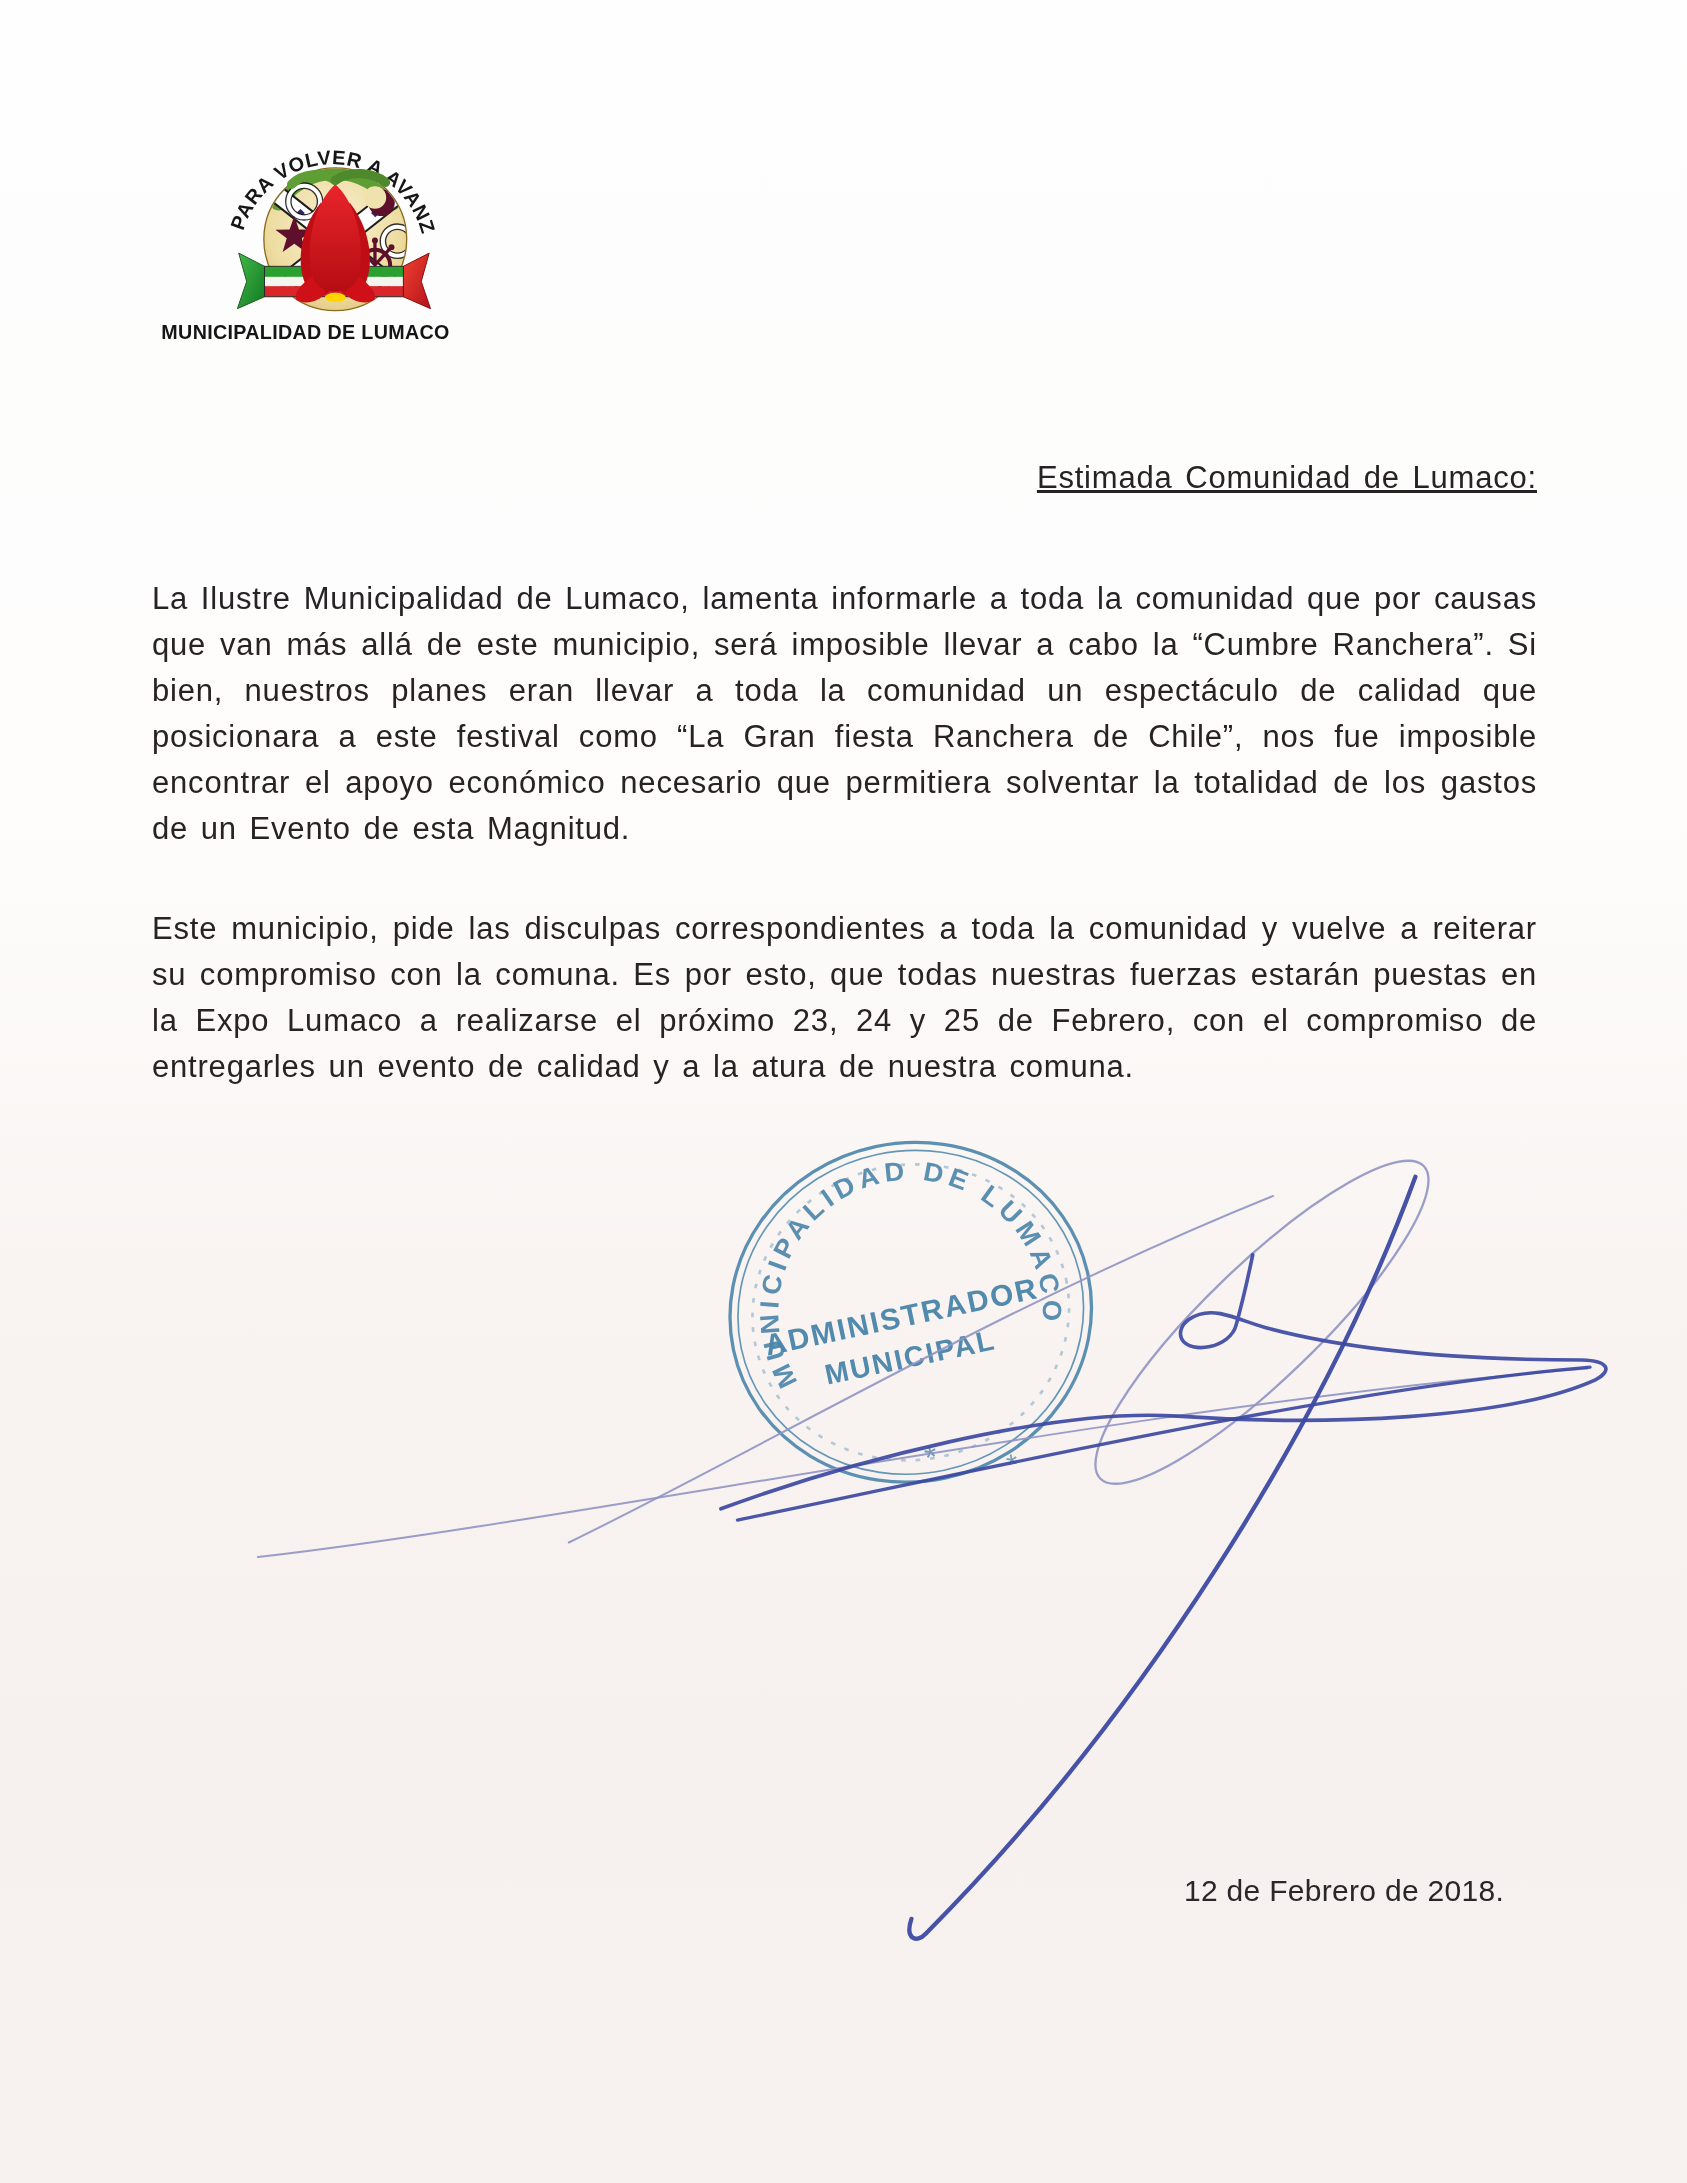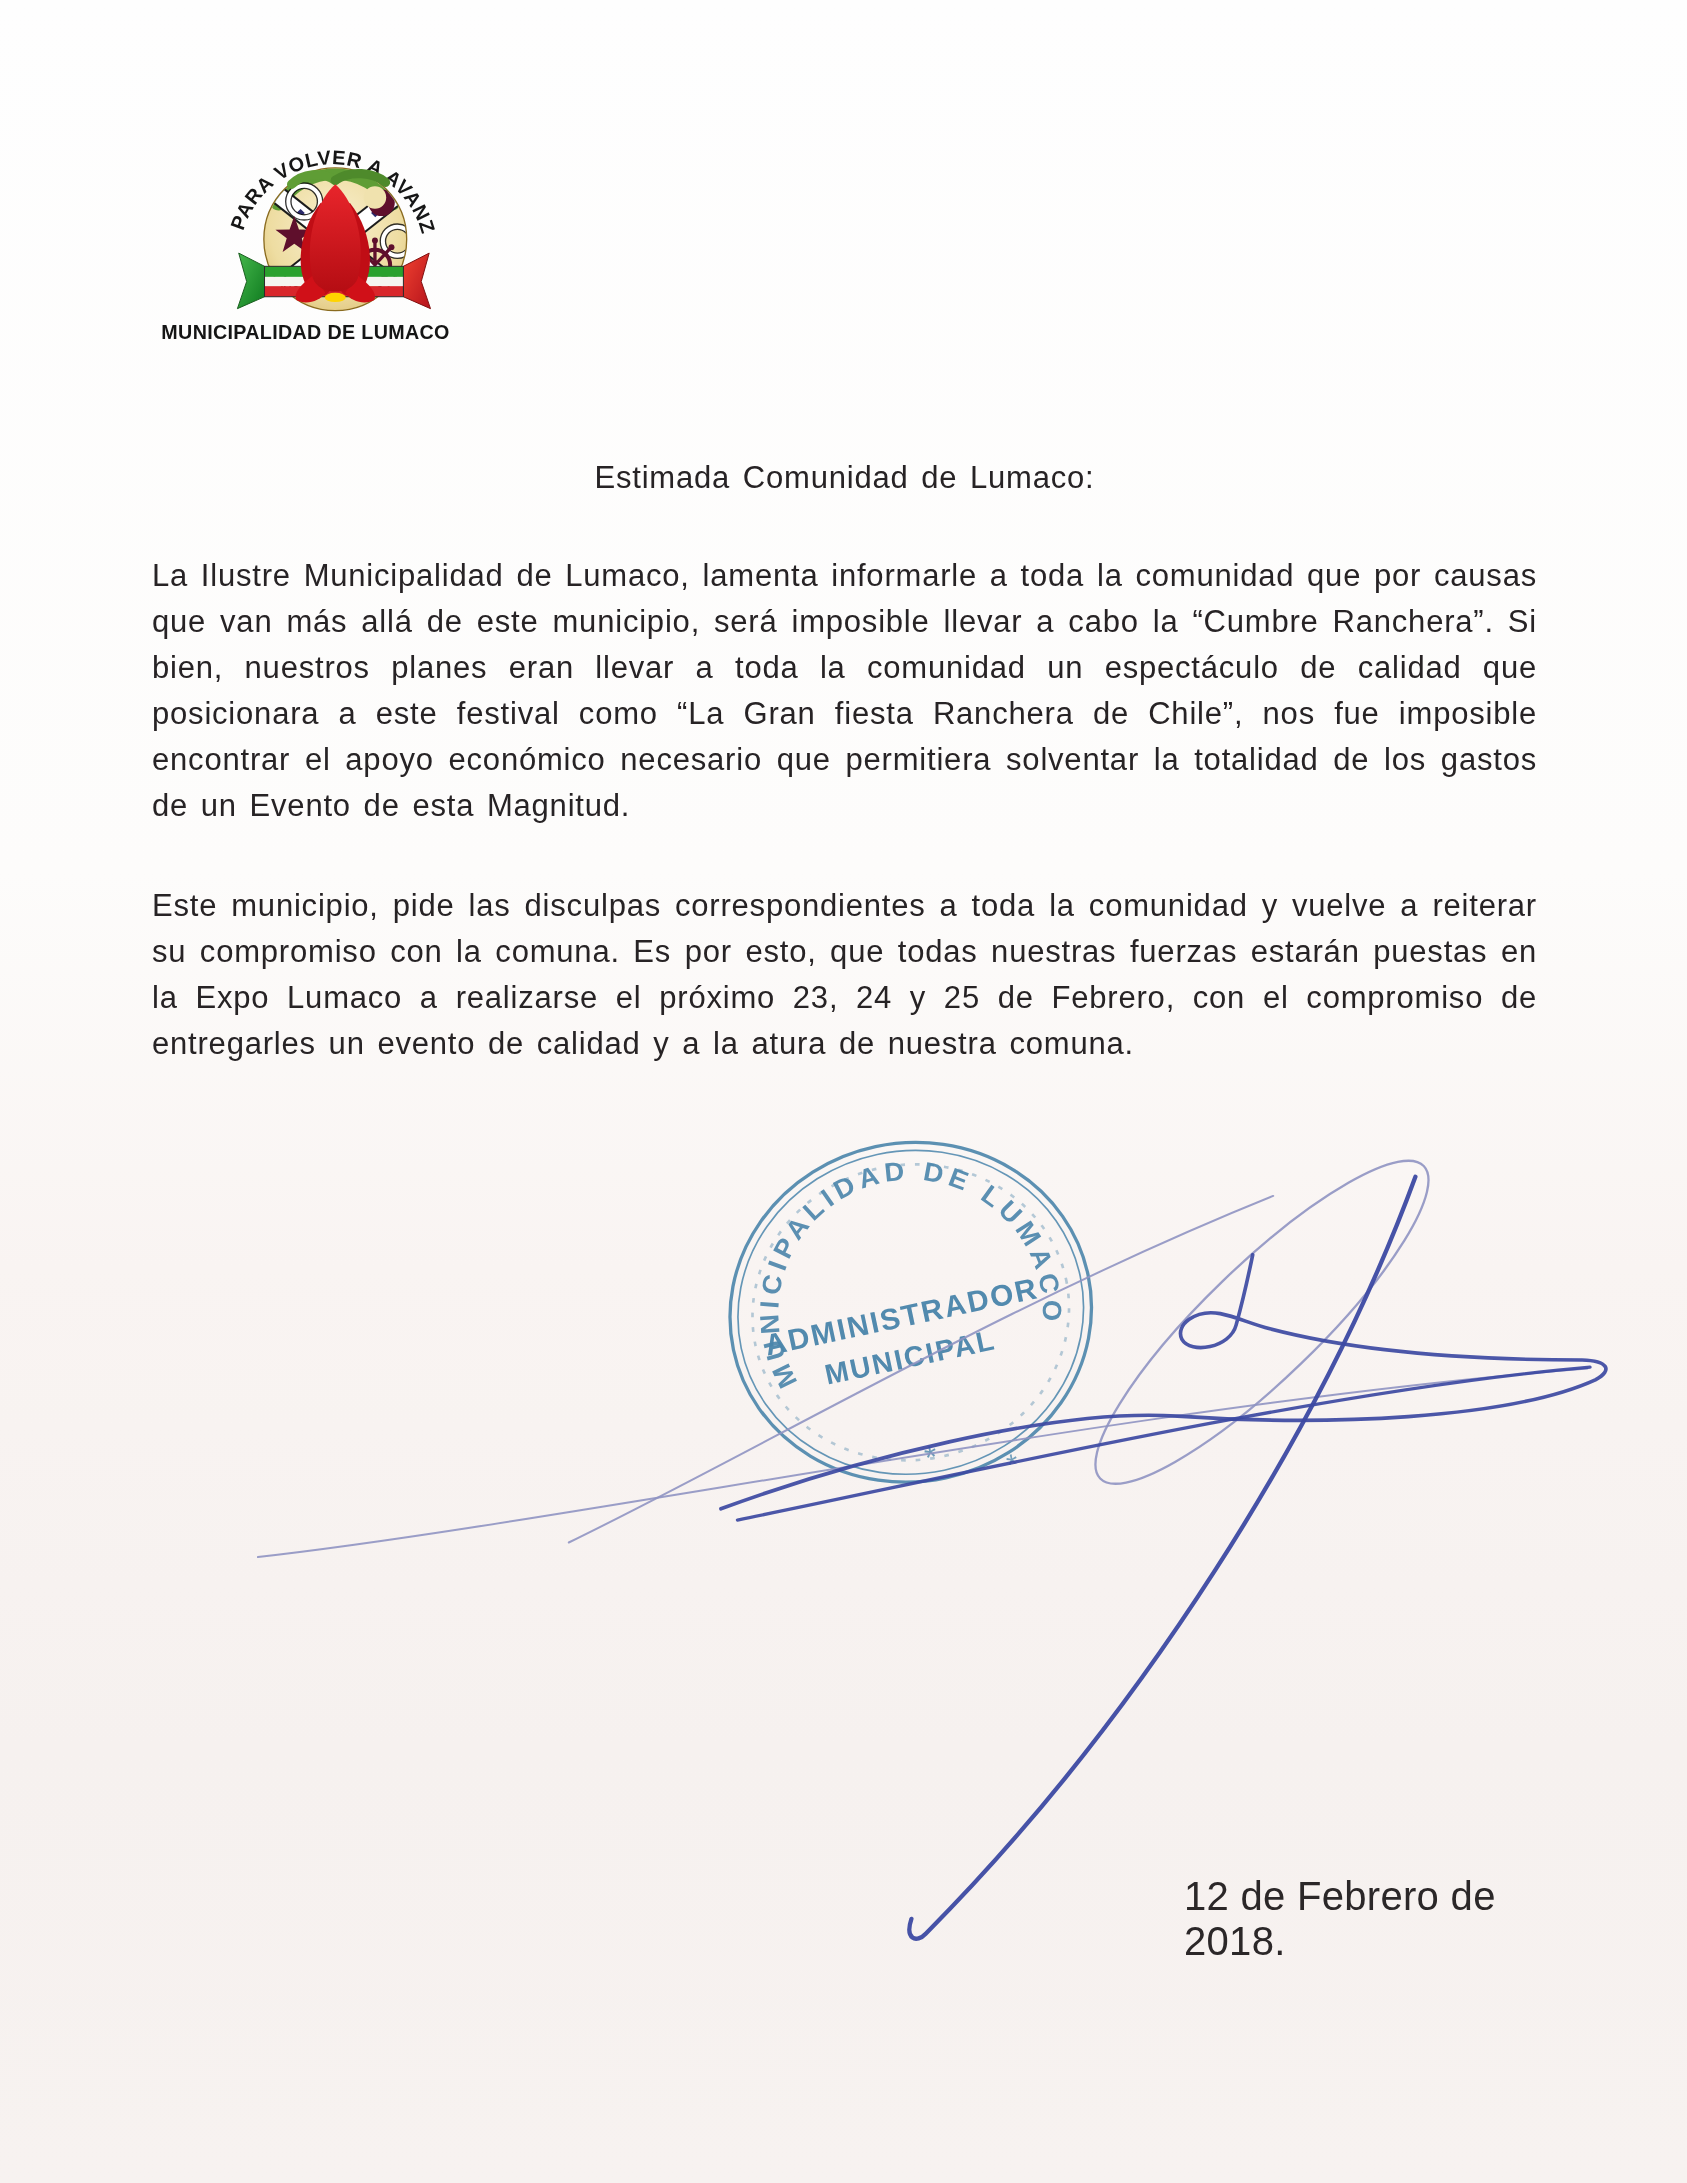--- a/index.html
+++ b/index.html
@@ -12,25 +12,25 @@
     overflow:hidden;
     font-family:"Liberation Sans", sans-serif;
   }
   .logo-block{position:absolute;left:142px;top:142px;width:331px;height:205px;}
   .letter-body{
     position:absolute;left:152px;top:455px;width:1385px;
     font-size:31px;line-height:46px;letter-spacing:0.8px;word-spacing:3.3px;
     color:#272325;
   }
   .letter-body p{margin:4px 0 54px 0;text-align:justify;}
-  .letter-body p.salutation{margin:0 0 52px 0;text-align:center;}
+  .letter-body p.salutation{margin:0 0 75px 0;text-align:right;text-decoration:underline;}
   .sig-area{position:absolute;left:198px;top:1059px;width:1489px;height:926px;}
   .letter-date{
     position:absolute;left:1184px;top:1874px;width:397px;
-    font-size:40px;color:#2b2728;letter-spacing:0.3px;
+    font-size:30px;color:#2b2728;letter-spacing:0.3px;
   }
   svg text{font-family:"Liberation Sans", sans-serif;}
 </style>
 </head>
 <body>
 
 <div class="page">
 
   <div class="logo-block">
     <svg width="331" height="205" viewBox="0 0 500 310">

